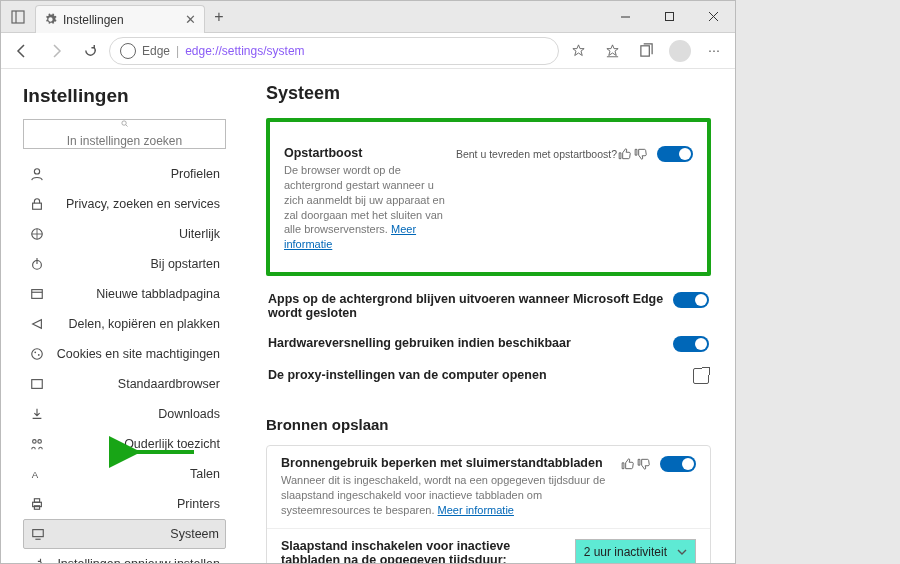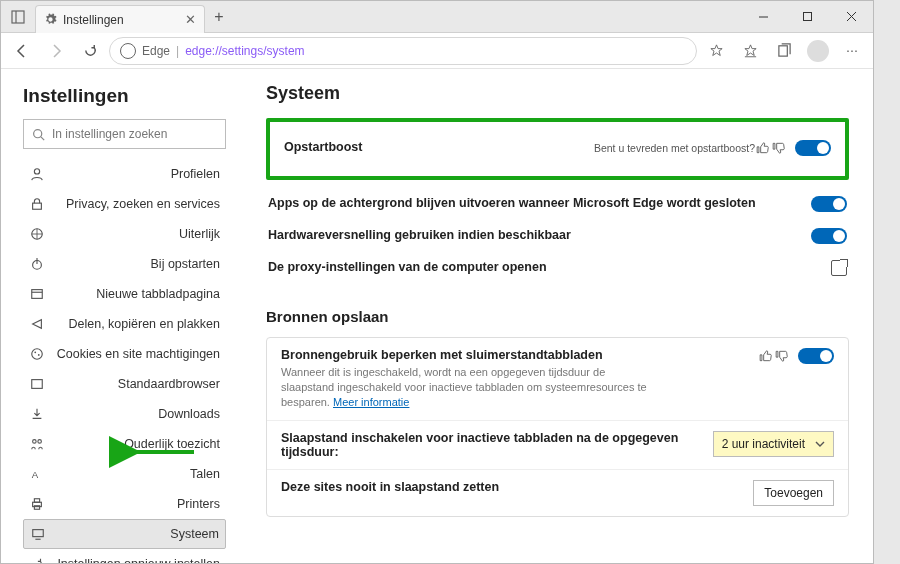--- a/index.html
+++ b/index.html
@@ -1,17 +1,17 @@
 <!DOCTYPE html>
 <html><head>
 <meta charset="utf-8">
 <style>
   * { box-sizing: border-box; margin: 0; padding: 0; font-family: "Segoe UI", Arial, sans-serif; }
   body { width: 900px; height: 564px; background: #e8e8e8; overflow: hidden; font-size: 12px; color: #222; }
-  .window { width: 874px; height: 564px; background: #fff; border: 1px solid #bbb; position: relative; }
+  .window { width: 736px; height: 564px; background: #fff; border: 1px solid #bbb; position: relative; }
 
   
   .title-bar { height: 32px; background: #e9e9e9; display: flex; align-items: stretch; border-bottom: 1px solid #d0d0d0; }
   .title-bar .left-icon { width: 34px; display:flex; align-items:center; justify-content:center; color:#555; }
   .tab { background:#f7f7f7; border:1px solid #cfcfcf; border-bottom:none; margin-top:4px; height:28px; display:flex; align-items:center; padding:0 8px; border-radius:4px 4px 0 0; width:170px; gap:6px; font-size:12px; color:#333; }
   .tab .tab-title { flex:1; white-space:nowrap; overflow:hidden; text-overflow:ellipsis; }
   .tab .close { color:#666; font-size:13px; cursor:pointer; }
   .newtab { width:28px; display:flex; align-items:center; justify-content:center; color:#555; font-size:16px; cursor:pointer; }
   .title-bar .spacer { flex:1; }
   .win-ctrl { width:44px; display:flex; align-items:center; justify-content:center; color:#333; font-size:12px; }
@@ -21,51 +21,51 @@
   .tool-btn { width:30px; height:30px; display:flex; align-items:center; justify-content:center; color:#555; border-radius:3px; cursor:pointer; }
   .omnibox { flex:1; height:28px; border:1px solid #d7d7d7; border-radius:14px; display:flex; align-items:center; padding:0 10px; gap:6px; color:#666; font-size:12px; background:#fff; }
   .omnibox .edge-icon { width:16px; height:16px; border:1.5px solid #666; border-radius:50%; position:relative; }
   .omnibox .divider { color:#aaa; }
   .avatar { width:22px; height:22px; background:#ddd; border-radius:50%; }
 
   
   .content { display:flex; height: calc(100% - 68px); }
   .sidebar { width:235px; padding:16px 10px 0 22px; overflow-y:auto; }
   .sidebar h1 { font-size:19px; font-weight:600; margin-bottom:12px; }
-  .search-box { display:flex; align-items:center; gap:7px; border:1px solid #bcbcbc; height:30px; padding:0 8px; color:#777; font-size:12px; margin-bottom:10px; }
+  .search-box { display:flex; align-items:center; gap:7px; border:1px solid #bcbcbc; height:30px; padding:0 8px; color:#777; font-size:12px; margin-bottom:10px;flex-direction:column; }
   .nav-item { display:flex; align-items:center; gap:10px; height:30px; padding:0 6px; color:#333; font-size:12.5px; cursor:pointer; border-radius:2px;justify-content:space-between; }
   .nav-item .ico { width:16px; display:flex; justify-content:center; color:#555; }
   .nav-item.active { background:#e6e6e6; border:1px solid #bcbcbc; }
   .arrow-annot { position:absolute; left:128px; top:444px; pointer-events:none; }
   .arrow-annot svg { overflow:visible; }
 
   .main { flex:1; padding:14px 24px 0 30px; overflow-y:auto; }
   .main h2 { font-size:18px; font-weight:600; margin-bottom:14px; }
   .main h3 { font-size:15px; font-weight:600; margin:24px 0 12px; }
 
-  .highlight-box { border:4px solid #18a516; padding:10px 12px 12px; border-radius:2px; margin-bottom:8px; }
+  .highlight-box { border:4px solid #18a516; padding:16px 12px 12px; border-radius:2px; margin-bottom:8px; }
 
   .setting-row { display:flex; align-items:flex-start; padding:8px 2px; gap:8px; }
   .setting-row .text { flex:1; }
   .setting-row .title { font-weight:600; font-size:12.5px; color:#222; }
   .setting-row .desc { color:#777; font-size:11px; margin-top:3px; line-height:1.35; max-width:380px; }
   .setting-row .desc a { color:#0067b8; text-decoration:underline; }
   .feedback { display:flex; align-items:center; gap:0; font-size:10.5px; color:#555; }
   .thumb { width:16px; height:16px; display:flex; align-items:center; justify-content:center; color:#555; cursor:pointer; }
 
   .toggle { width:36px; height:16px; background:#0067b8; border-radius:10px; position:relative; cursor:pointer; flex-shrink:0; }
   .toggle::after { content:""; position:absolute; right:2px; top:2px; width:12px; height:12px; background:#fff; border-radius:50%; }
 
   .ext-link { width:16px; height:16px; border:1.3px solid #555; border-radius:2px; position:relative; cursor:pointer; flex-shrink:0; }
   .ext-link::after { content:""; position:absolute; right:-2px; top:-2px; width:7px; height:7px; border-top:1.3px solid #555; border-right:1.3px solid #555; background:#fff; }
 
   .panel { border:1px solid #ddd; border-radius:4px; padding:0; }
   .panel .setting-row { padding:10px 14px; }
   .panel .setting-row + .setting-row { border-top:1px solid #eee; }
-  .select-box { border:1px solid #bbb; padding:5px 8px; font-size:12px; display:flex; align-items:center; gap:10px; background:#fef9c3; cursor:pointer; }
+  .select-box { border:1px solid #bbb; padding:5px 8px; font-size:12px; display:flex; align-items:center; gap:10px; background:#5eead4; cursor:pointer; }
   .button { border:1px solid #bbb; padding:5px 10px; font-size:12px; background:#fff; cursor:pointer; }
 
   svg { display:block; }
 </style>
 </head>
 <body>
 
 <div class="window">
 
   <div class="title-bar">
@@ -288,20 +288,21 @@
 
     </div>
 
     <div class="main">
       <h2>Systeem</h2>
 
       <div class="highlight-box">
         <div class="setting-row">
           <div class="text">
             <div class="title">Opstartboost</div>
+            <div class="desc"><span>De browser wordt op de achtergrond gestart wanneer u zich aanmeldt bij uw apparaat en zal doorgaan met het sluiten van alle browservensters.</span> <a href="#">Meer informatie</a></div>
           </div>
           <div class="feedback">
             <span>Bent u tevreden met opstartboost?</span>
             <span class="thumb">
                 <svg width="14" height="14" viewBox="0 0 24 24">
                   <path d="M2 20h3V10H2zm19-9c0-1-1-2-2-2h-5l1-4c0-1-1-2-2-2L8 10v10h10c1 0 2-1 2-2z" fill="none" stroke="#555" stroke-width="1.5"></path>
                 </svg>
               </span>
             <span class="thumb">
                 <svg width="14" height="14" viewBox="0 0 24 24" style="transform:scaleY(-1)">

